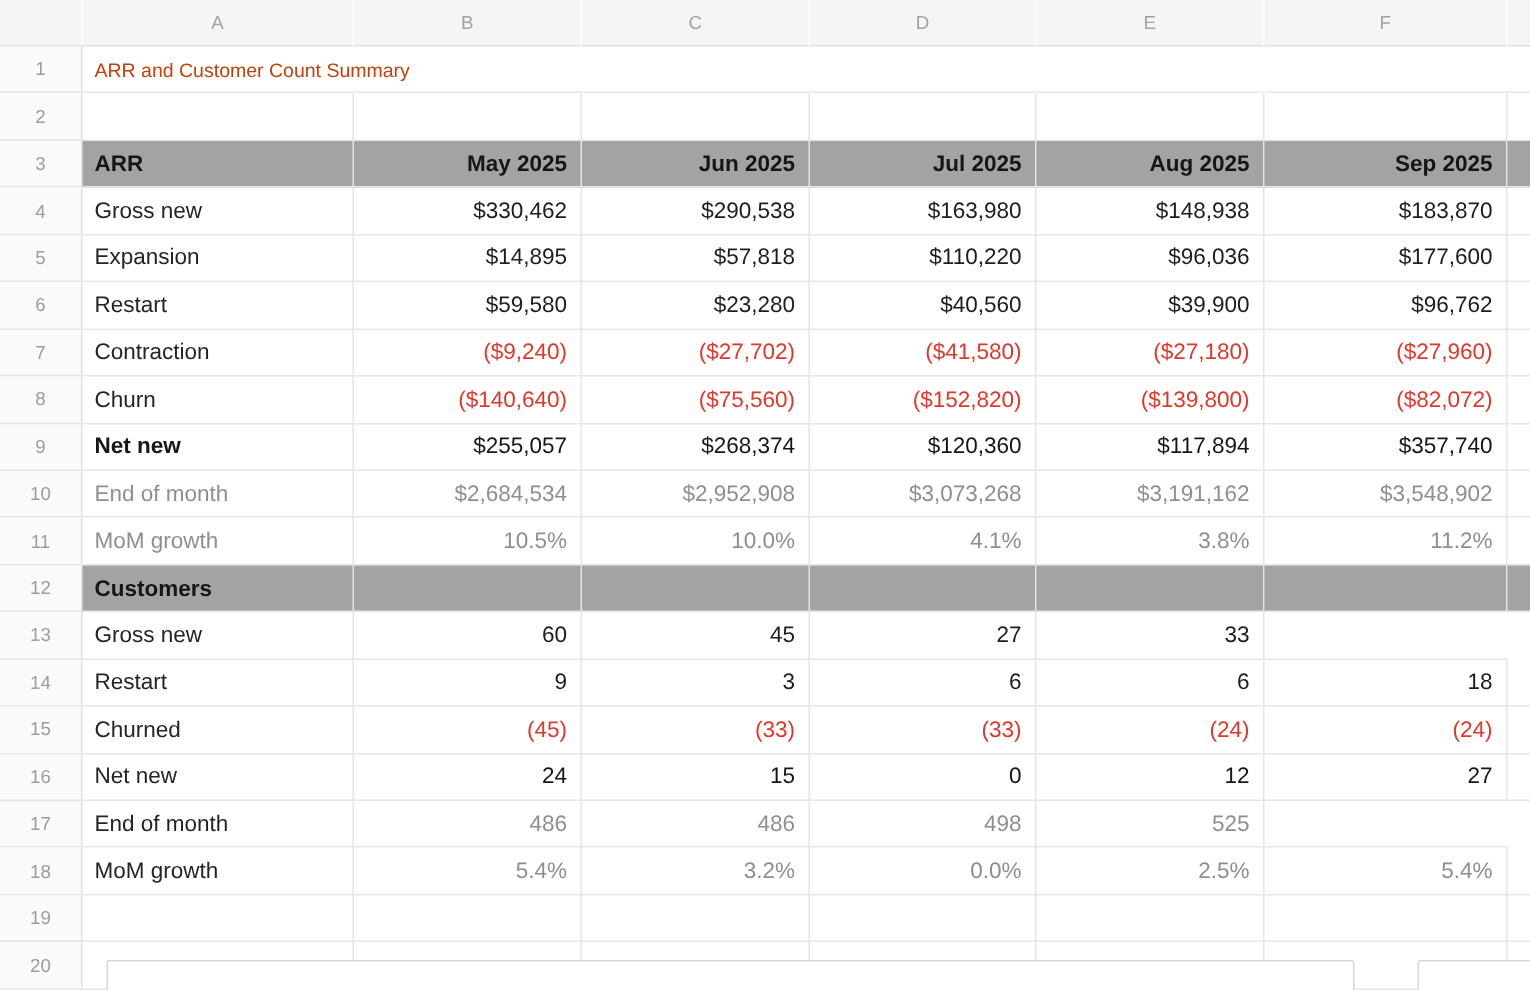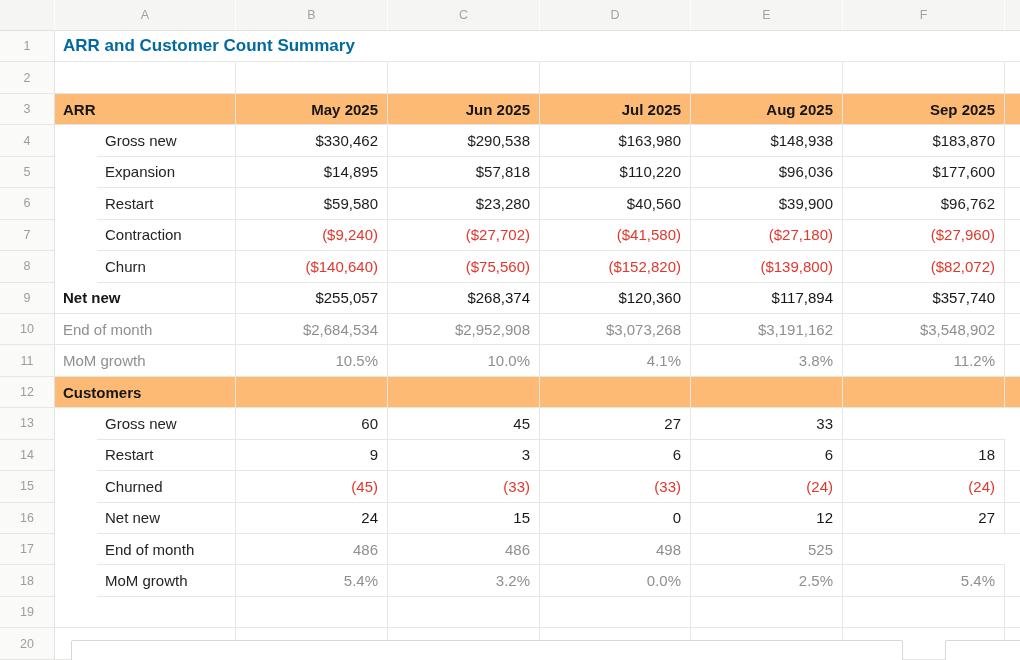--- a/index.html
+++ b/index.html
@@ -27,25 +27,25 @@
   }
   .colhead{
     justify-content:center;background:#f5f5f3;color:#a2a2a0;
     font-size:12.5px;border-right:1px solid #fdfdfc;border-bottom:1px solid #e1e1df;
     height:31px;
   }
   .colhead.corner{background:#f5f5f3;}
   .c-a{padding-left:8px;justify-content:flex-start;}
   .c-val{padding-right:9px;justify-content:flex-end;}
   .sliver{border-right:none;}
-  .band .cell:not(.gutter){background:#fdba74;}
+  .band .cell:not(.gutter){background:#a3a3a3;}
   .no-v .cell:not(.gutter){border-right-color:transparent;}
-  .s-title{font-weight:700;font-size:17px;color:#0369a1;z-index:2;}
+  .s-title{font-weight:400;font-size:13px;color:#c2410c;z-index:2;}
   .s-head{font-weight:700;color:#161616;}
-  .s-label{color:#242424;margin-left:42px;}
+  .s-label{color:#242424;}
   .s-label-bold{font-weight:700;color:#161616;}
   .s-muted{color:#8f8f8d;}
   .s-neg{color:#e1372c;}
   .s-bold{font-weight:400;color:#161616;}
   .embedded-obj{
     position:absolute;background:#fff;border:1px solid #d7d7d5;
     border-radius:2px;z-index:5;box-sizing:border-box;
   }
   #obj1{left:71px;top:640px;width:832px;height:32px;}
   #obj2{left:945px;top:640px;width:90px;height:32px;}

